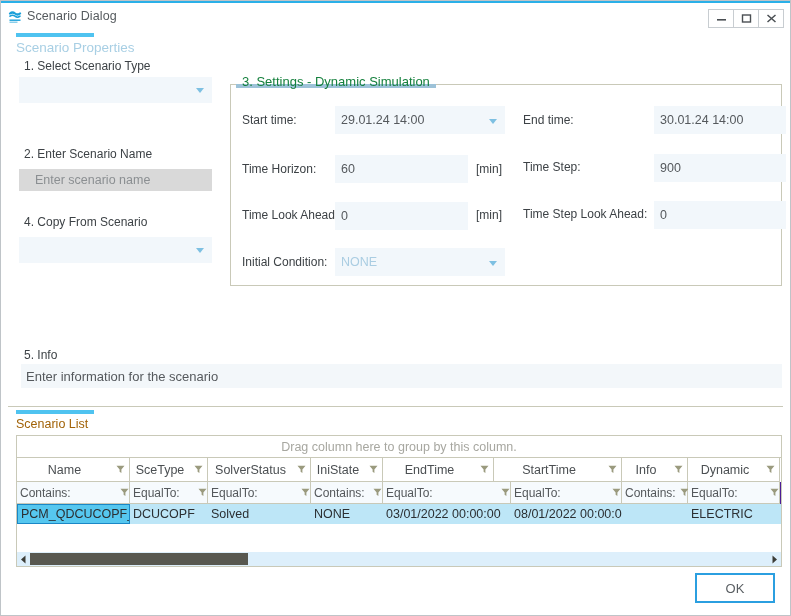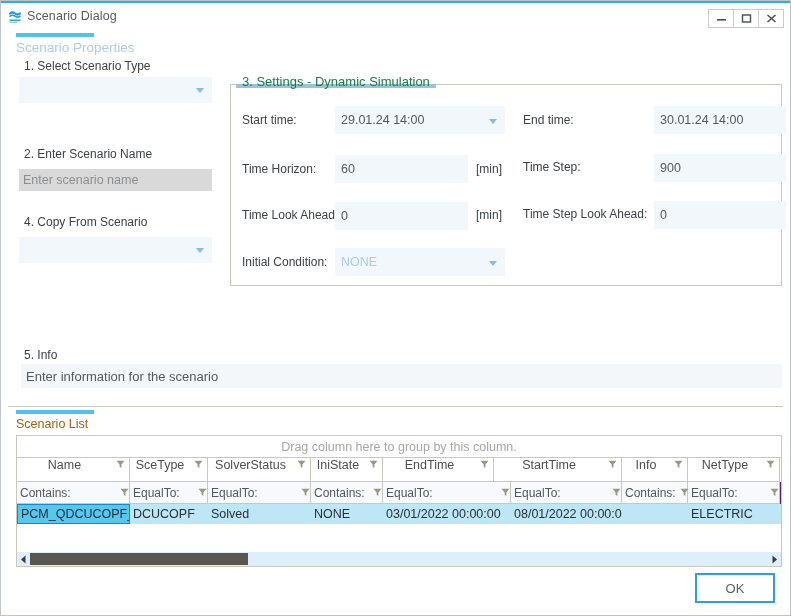--- a/index.html
+++ b/index.html
@@ -66,21 +66,21 @@
     box-sizing:border-box;
   }
   .combo .caret{
     position:absolute;right:8px;top:50%;margin-top:-2px;
     width:0;height:0;border-left:4px solid transparent;
     border-right:4px solid transparent;border-top:5px solid #7ec0e2;
   }
   .textbox-disabled{
     position:absolute;background:#d9d9d9;border:none;
     box-sizing:border-box;
-    display:flex;align-items:center;padding-left:4px;
+    display:flex;align-items:center;padding-left:16px;
     color:#8b8f92;font-size:12.5px;
   }
   
   .settings-group{
     position:absolute;left:228px;top:53px;right:7px;height:202px;
     border:1px solid #c9c9b8;
     box-sizing:border-box;
     background:#ffffff;
   }
   .settings-accent{
@@ -127,21 +127,21 @@
   .grid-groupbar{
     height:22px;width:100%;border-bottom:1px solid #c9c9b8;
     display:flex;align-items:center;justify-content:center;
     color:#a7a7a0;font-size:12.5px;background:#ffffff;
     box-sizing:border-box;
   }
   .grid-headrow{display:flex;height:24px;background:#ffffff;}
   .grid-headcell{
     border-right:1px solid #c9c9b8;border-bottom:1px solid #c9c9b8;
     box-sizing:border-box;
-    display:flex;justify-content:flex-end;
+    display:flex;align-items:center;justify-content:flex-end;
     padding-right:4px;position:relative;
     font-size:12.5px;color:#4b4f52;
     background:#ffffff;
   }
   .grid-headcell .hlabel{flex:1;text-align:center;}
   .filt{
     width:9px;height:9px;flex:0 0 9px;margin-left:4px;
   }
   .grid-filterrow{display:flex;height:22px;background:#4c1d95;}
   .grid-filtercell{
@@ -314,21 +314,21 @@
                 <path d="M0.5 0.8 H8.5 L5.4 4.4 V8 L3.6 6.8 V4.4 Z" fill="#9a9a7e"></path>
               </svg></span>
           </div>
           <div class="grid-headcell" style="width: 66px;">
             <span class="hlabel">Info</span>
             <span><svg class="filt" viewBox="0 0 9 9">
                 <path d="M0.5 0.8 H8.5 L5.4 4.4 V8 L3.6 6.8 V4.4 Z" fill="#9a9a7e"></path>
               </svg></span>
           </div>
           <div class="grid-headcell" style="width: 92px;">
-            <span class="hlabel">NetType</span>
+            <span class="hlabel">Dynamic</span>
             <span><svg class="filt" viewBox="0 0 9 9">
                 <path d="M0.5 0.8 H8.5 L5.4 4.4 V8 L3.6 6.8 V4.4 Z" fill="#9a9a7e"></path>
               </svg></span>
           </div>
         </div>
       <div class="grid-filterrow" id="grid-filter">
           <div class="grid-filtercell" style="width: 113px;">
             <span class="flabel">Contains:</span>
             <span><svg class="filt" viewBox="0 0 9 9">
                 <path d="M0.5 0.8 H8.5 L5.4 4.4 V8 L3.6 6.8 V4.4 Z" fill="#9a9a7e"></path>

